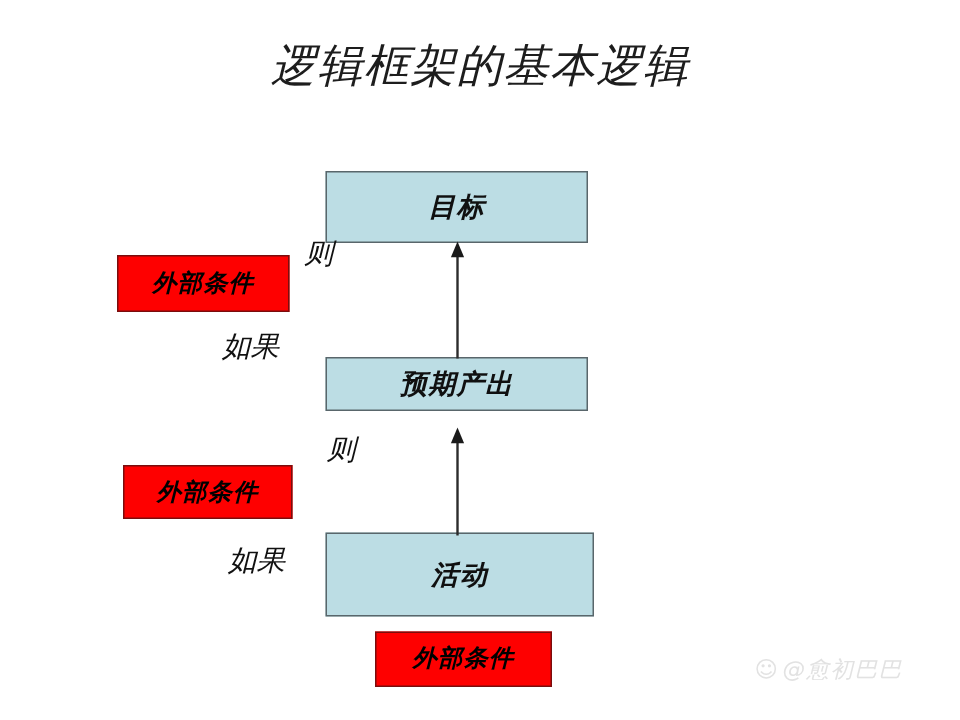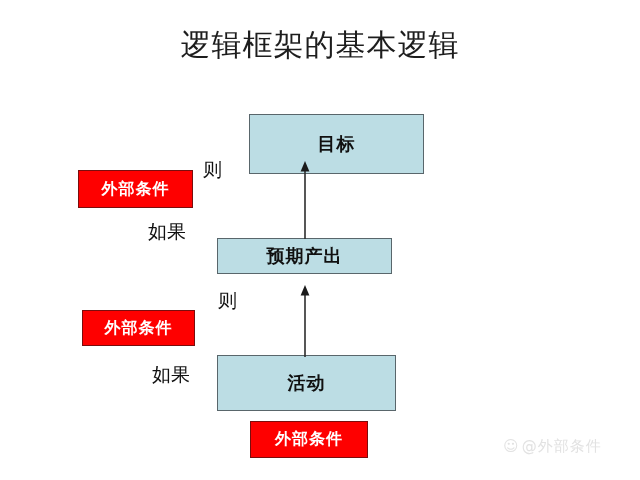--- a/index.html
+++ b/index.html
@@ -12,20 +12,21 @@
     height: 480px;
     background: #ffffff;
     font-family: "Liberation Sans", "DejaVu Sans", sans-serif;
     overflow: hidden;
   }
   #canvas {
     position: relative;
     width: 640px;
     height: 480px;
     background: #ffffff;
+    font-style: italic;
   }
 
   
   .diagram-title {
     position: absolute;
     left: 0;
     top: 26px;
     width: 640px;
     text-align: center;
     font-family: "DejaVu Serif", "Liberation Serif", serif;
@@ -45,37 +46,37 @@
     display: flex;
     align-items: center;
     justify-content: center;
     font-family: "DejaVu Sans", "Liberation Sans", sans-serif;
     font-size: 18px;
     font-weight: 700;
     color: #101010;
     letter-spacing: 1px;
     white-space: nowrap;
   }
-  #box-goal      { left: 217px; top: 114px; width: 175px; height: 60px; margin-left: 32px; }
+  #box-goal      { left: 217px; top: 114px; width: 175px; height: 48px; }
   #box-output    { left: 217px; top: 238px; width: 175px; height: 36px; }
   #box-activity  { left: 217px; top: 355px; width: 179px; height: 56px; }
 
   
   .box-red {
     position: absolute;
     box-sizing: border-box;
     background: #fe0000;
     border: 1px solid #7a0d0d;
     display: flex;
     align-items: center;
     justify-content: center;
     font-family: "DejaVu Sans", "Liberation Sans", sans-serif;
     font-size: 16px;
     font-weight: 700;
-    color: #ffffff;
+    color: #000000;
     letter-spacing: 1px;
     white-space: nowrap;
   }
   #box-cond-1 { left: 78px;  top: 170px; width: 115px; height: 38px; }
   #box-cond-2 { left: 82px;  top: 310px; width: 113px; height: 36px; }
   #box-cond-3 { left: 250px; top: 421px; width: 118px; height: 37px; }
 
   
   .conn-label {
     position: absolute;
@@ -147,16 +148,16 @@
     <line x1="9" y1="79" x2="9" y2="10" stroke="#2c2c2c" stroke-width="1.6"></line>
     <polygon points="9,1 4.6,11.5 13.4,11.5" fill="#1a1a1a"></polygon>
   </svg>
 
   <svg class="arrow-svg" id="arrow-activity-to-output" width="18" height="74" viewBox="0 0 18 74">
     <line x1="9" y1="73" x2="9" y2="10" stroke="#2c2c2c" stroke-width="1.6"></line>
     <polygon points="9,1 4.6,11.5 13.4,11.5" fill="#1a1a1a"></polygon>
   </svg>
 
   <div class="watermark">
-    <span class="wm-icon">☺</span><span>@外部条件</span>
+    <span class="wm-icon">☺</span><span>@愈初巴巴</span>
   </div>
 
 </div>
 
 </body></html>

